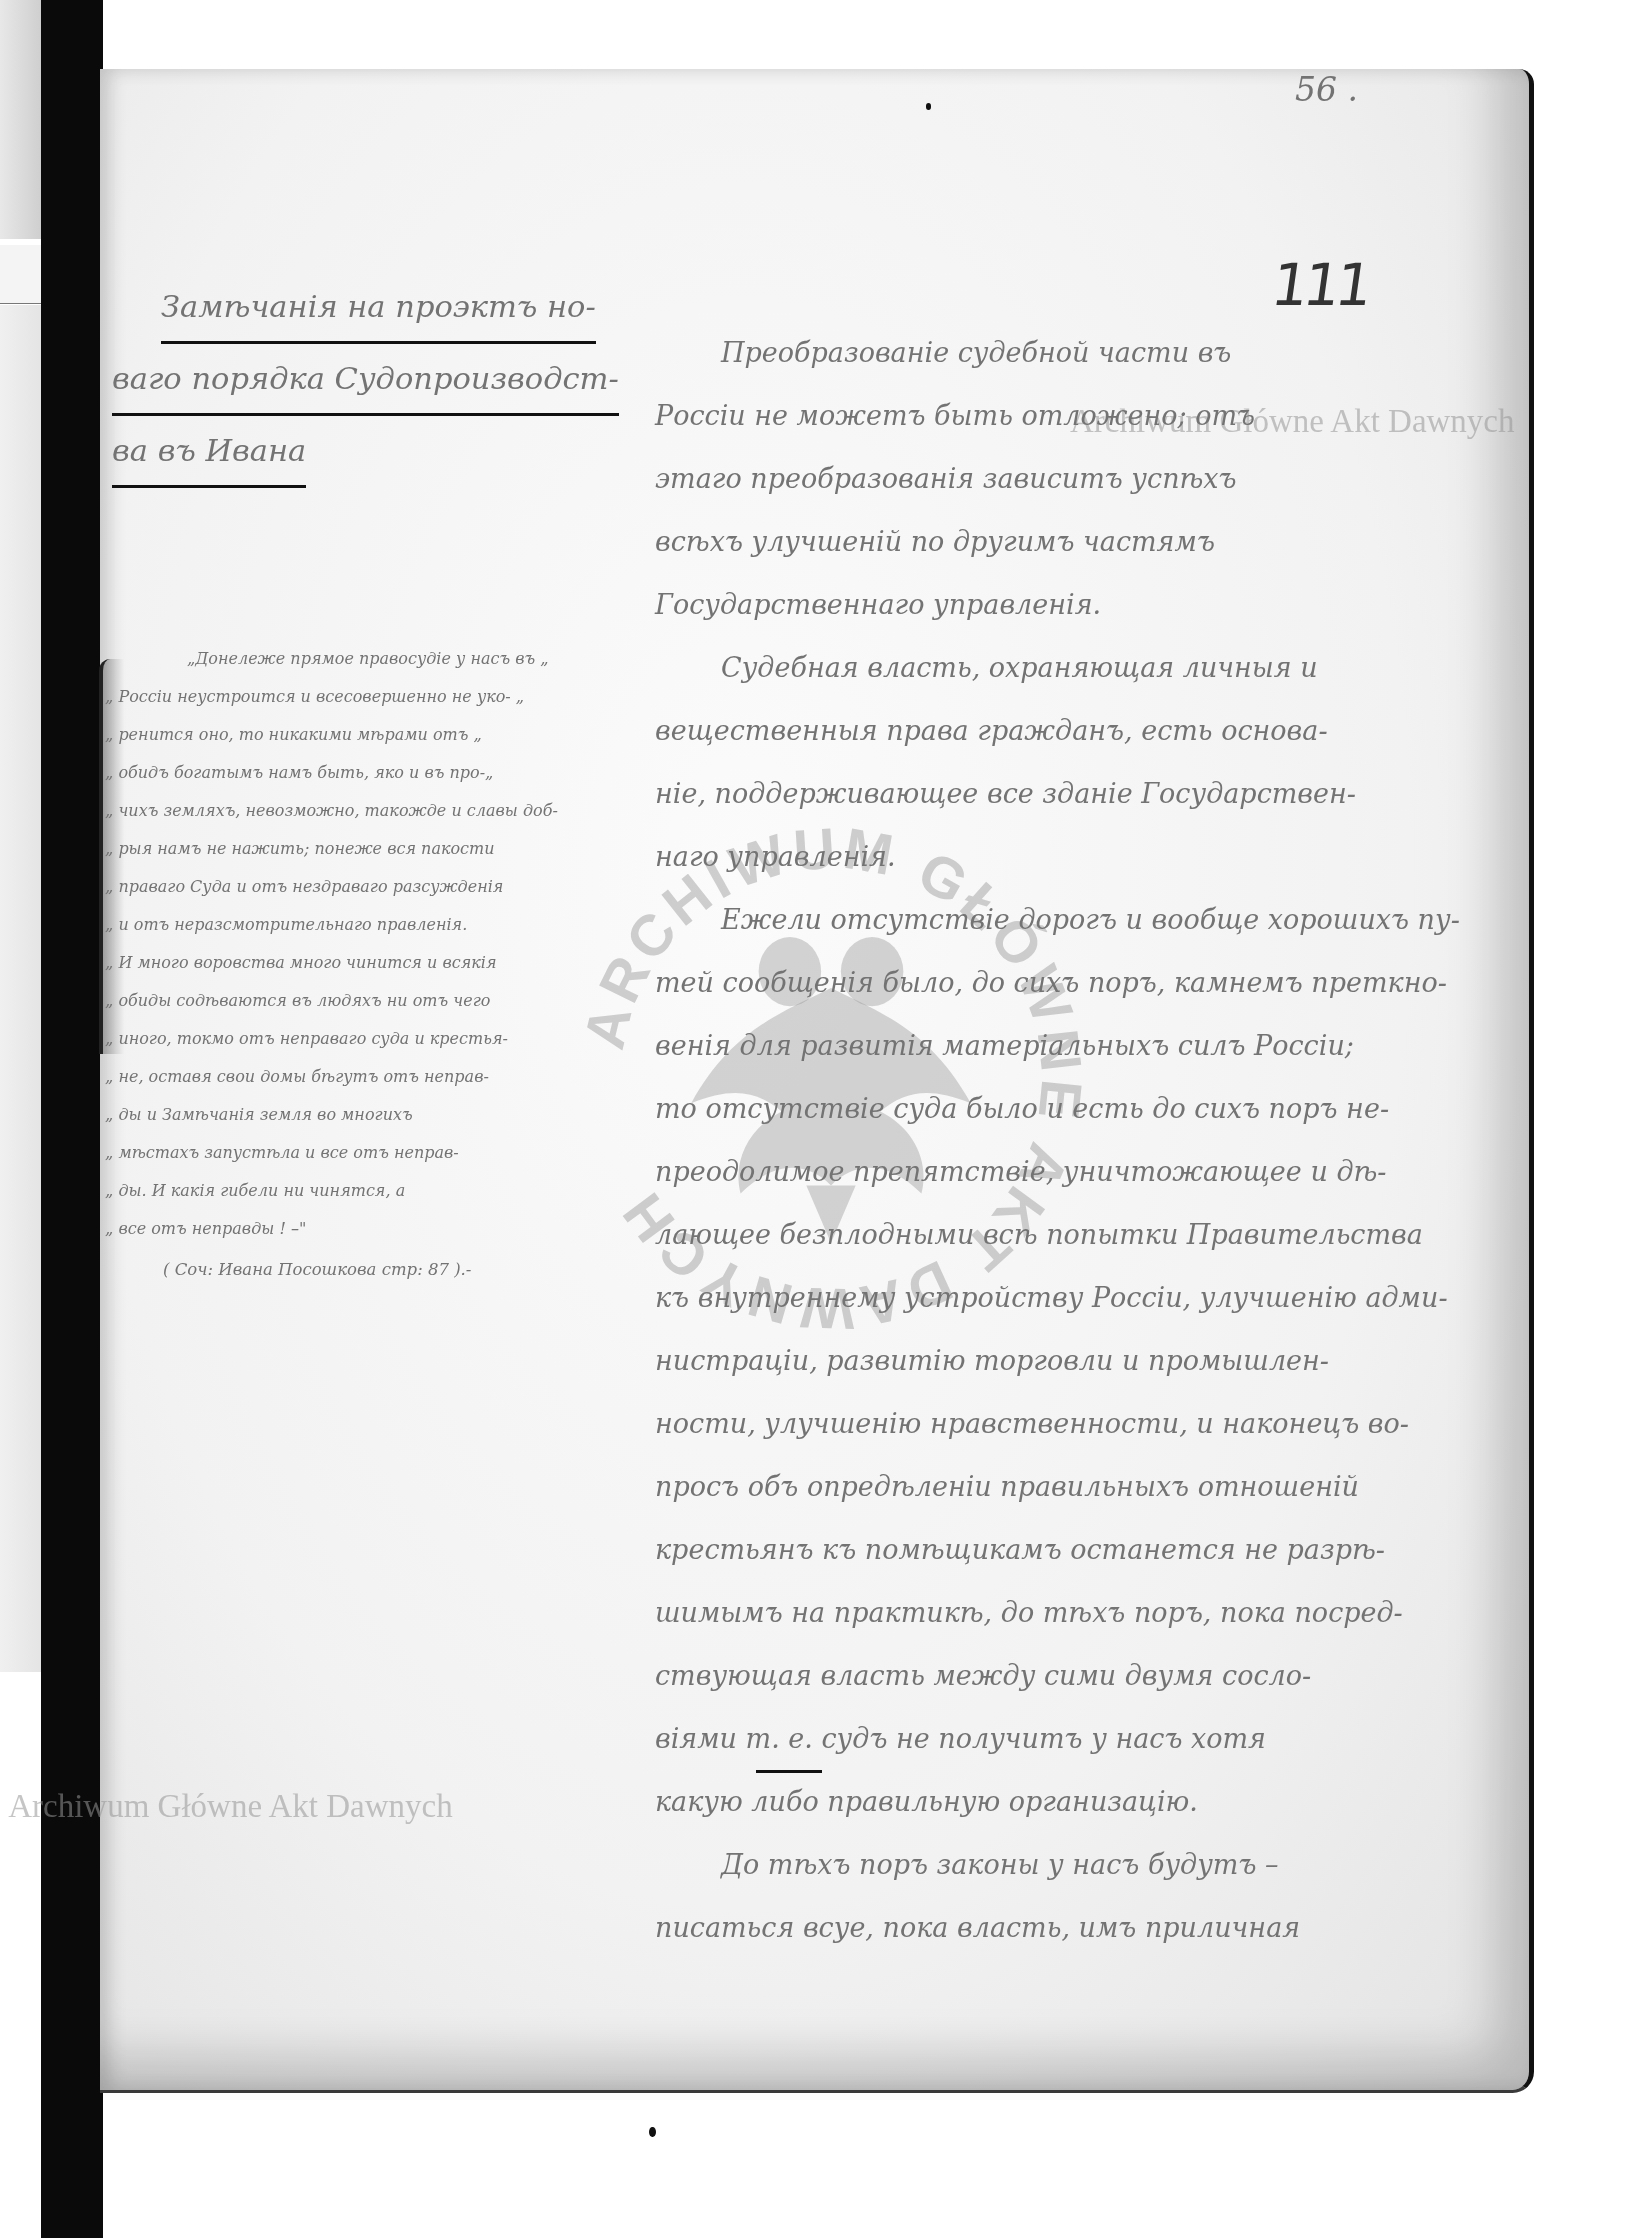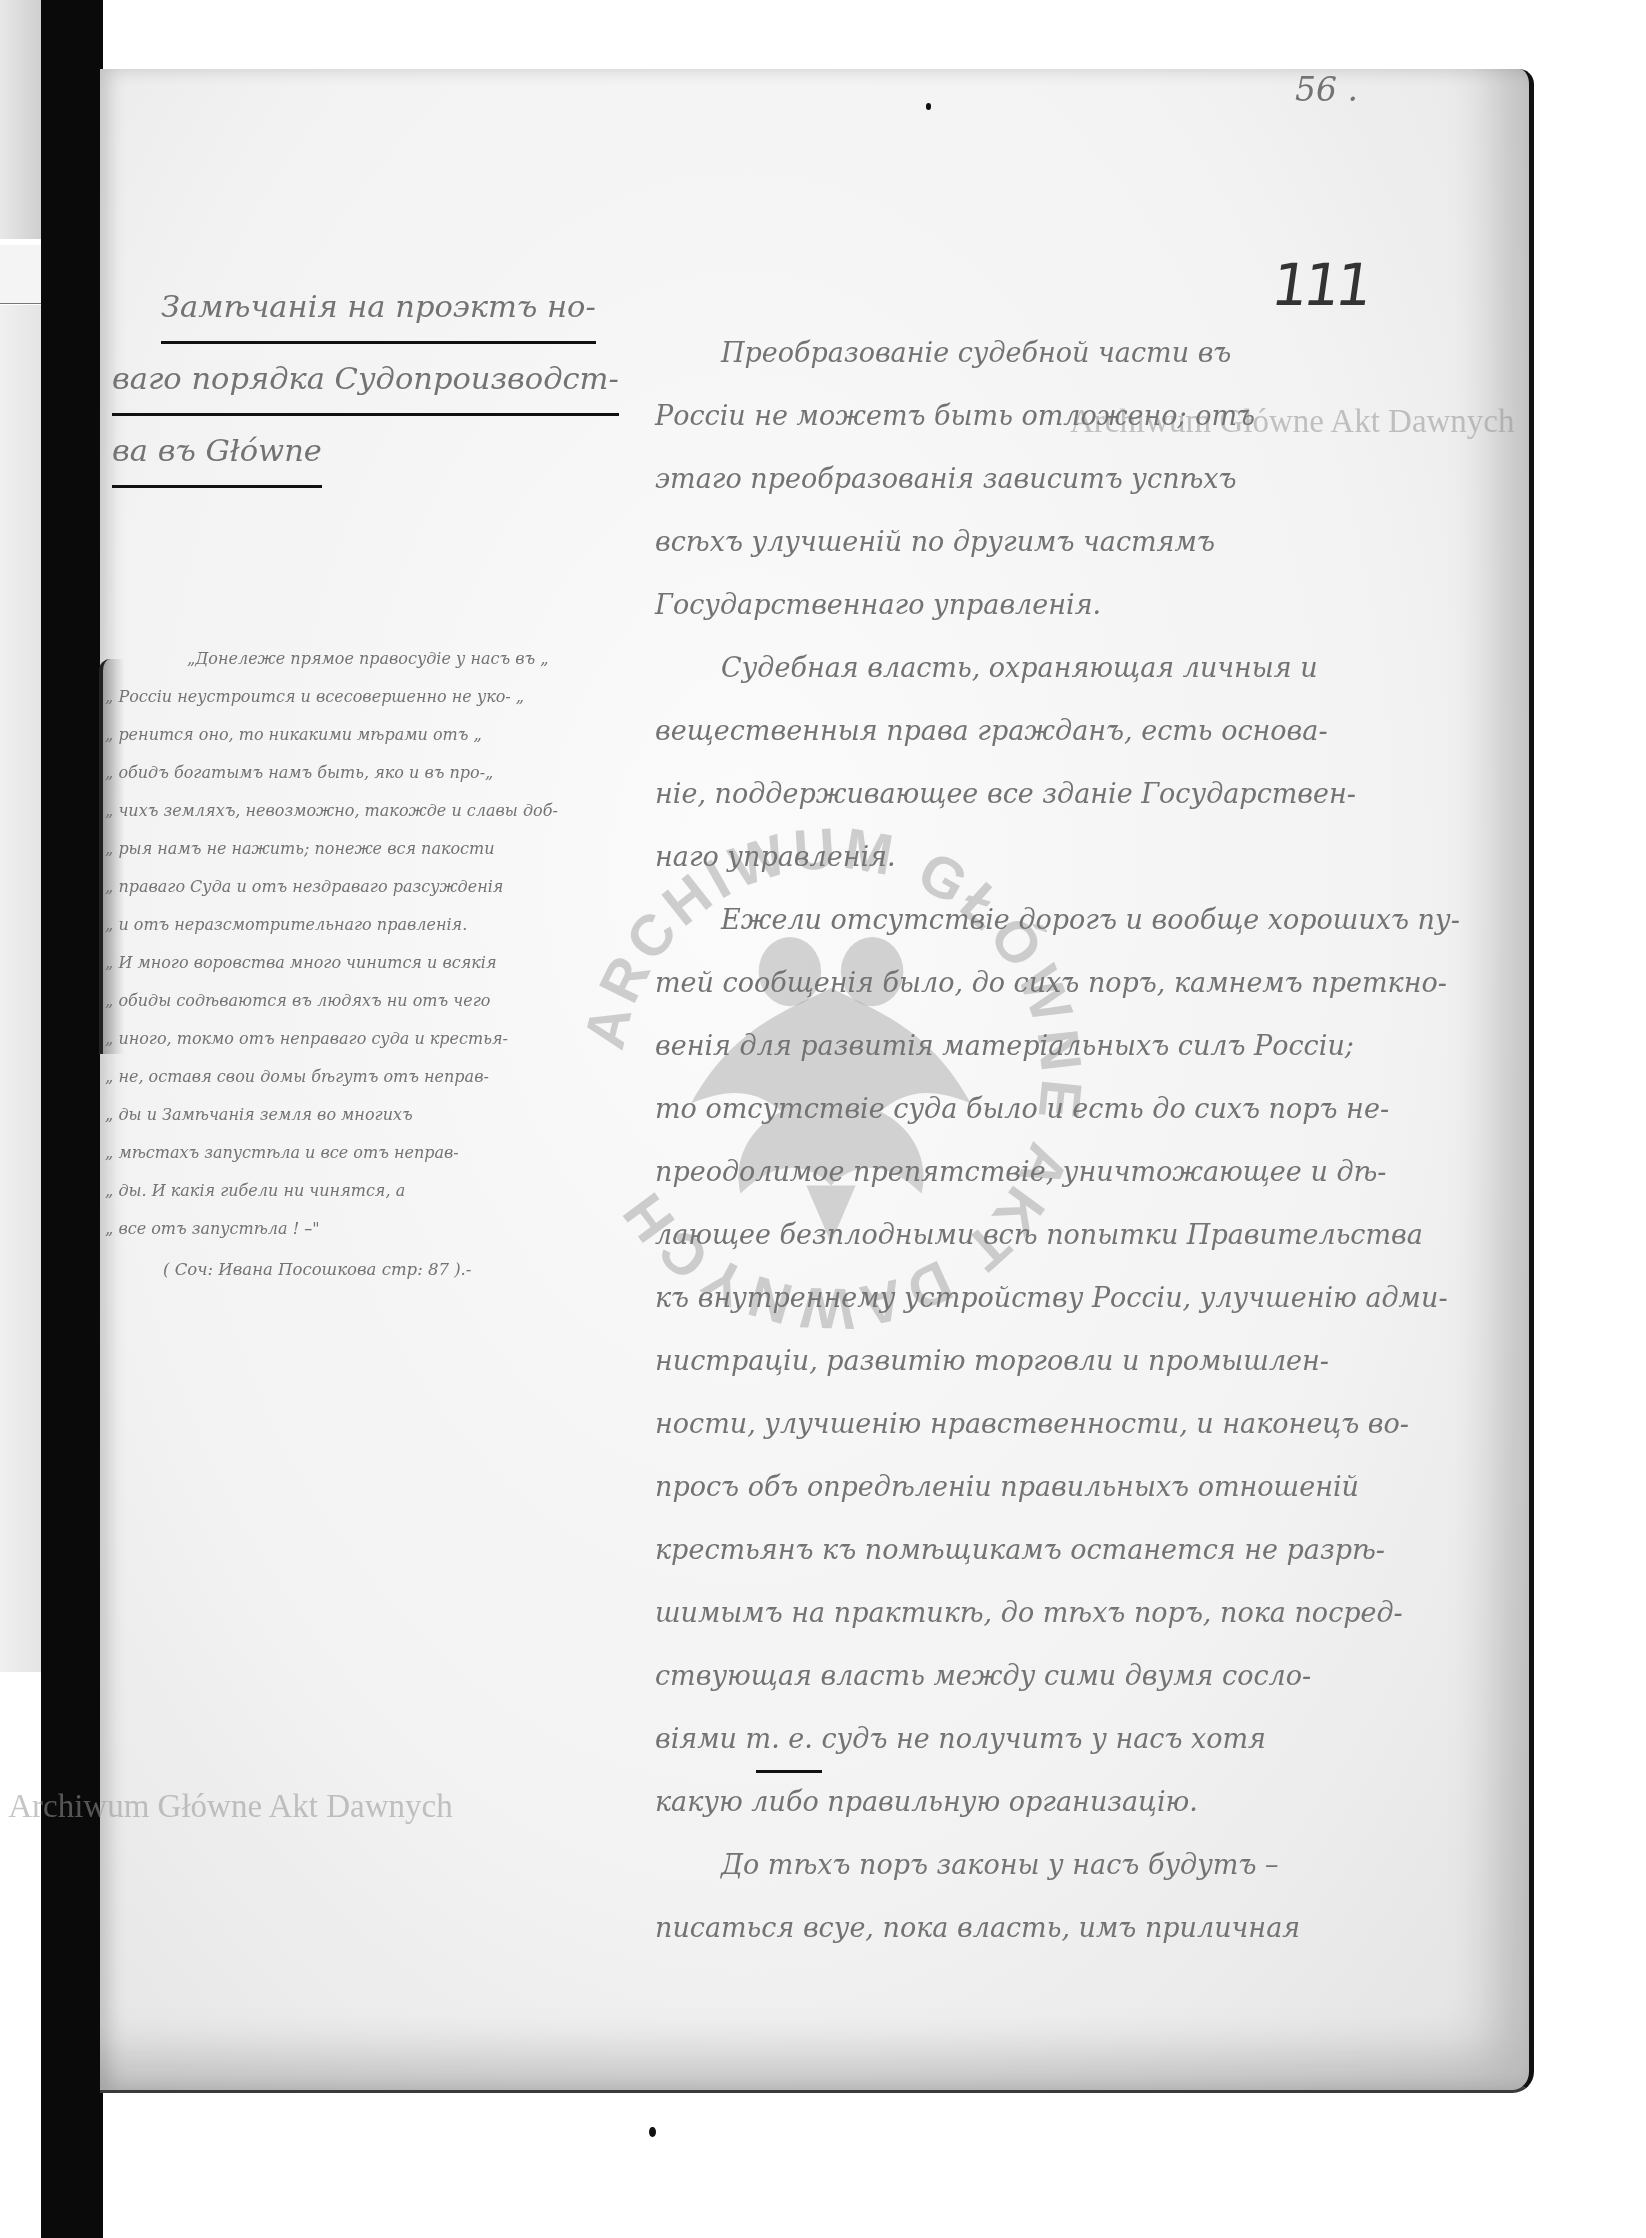--- a/index.html
+++ b/index.html
@@ -143,40 +143,40 @@
 <div class="wm-text left">Archiwum Główne Akt Dawnych</div>
 
 <div class="folio hand">56 .</div>
 <div class="folio-pencil">111</div>
 
 <div class="bookmark-ribbon"></div>
 
 <div class="title-block hand">
   <span class="title-line">Замѣчанія на проэктъ но-</span>
   <span class="title-line" style="margin-left:-49px;">ваго порядка Судопроизводст-</span>
-  <span class="title-line" style="margin-left:-49px;">ва въ Główne</span>
+  <span class="title-line" style="margin-left:-49px;">ва въ Ивана</span>
 </div>
 
 <div class="quote-block hand">
   <div class="quote-line indent">„Донележе прямое правосудіе у насъ въ „</div>
   <div class="quote-line">„ Россіи неустроится и всесовершенно не уко- „</div>
   <div class="quote-line">„ ренится оно, то никакими мѣрами отъ „</div>
   <div class="quote-line">„ обидъ богатымъ намъ быть, яко и въ про-„</div>
   <div class="quote-line">„ чихъ земляхъ, невозможно, такожде и славы доб-</div>
   <div class="quote-line">„ рыя намъ не нажить; понеже вся пакости</div>
   <div class="quote-line">„ праваго Суда и отъ нездраваго разсужденія</div>
   <div class="quote-line">„ и отъ неразсмотрительнаго правленія.</div>
   <div class="quote-line">„ И много воровства много чинится и всякія</div>
   <div class="quote-line">„ обиды содѣваются въ людяхъ ни отъ чего</div>
   <div class="quote-line">„ иного, токмо отъ неправаго суда и крестья-</div>
   <div class="quote-line">„ не, оставя свои домы бѣгутъ отъ неправ-</div>
   <div class="quote-line">„ ды и Замѣчанія земля во многихъ</div>
   <div class="quote-line">„ мѣстахъ запустѣла и все отъ неправ-</div>
   <div class="quote-line">„ ды. И какія гибели ни чинятся, а</div>
-  <div class="quote-line">„ все отъ запустѣла ! –"</div>
+  <div class="quote-line">„ все отъ неправды ! –"</div>
   <div class="quote-cite">( Соч: Ивана Посошкова стр: 87 ).-</div>
 </div>
 
 <div class="body-block hand">
   <div class="body-line para">Преобразованіе судебной части въ</div>
   <div class="body-line">Россіи не можетъ быть отложено; отъ</div>
   <div class="body-line">этаго преобразованія зависитъ успѣхъ</div>
   <div class="body-line">всѣхъ улучшеній по другимъ частямъ</div>
   <div class="body-line">Государственнаго управленія.</div>
   <div class="body-line para">Судебная власть, охраняющая личныя и</div>

